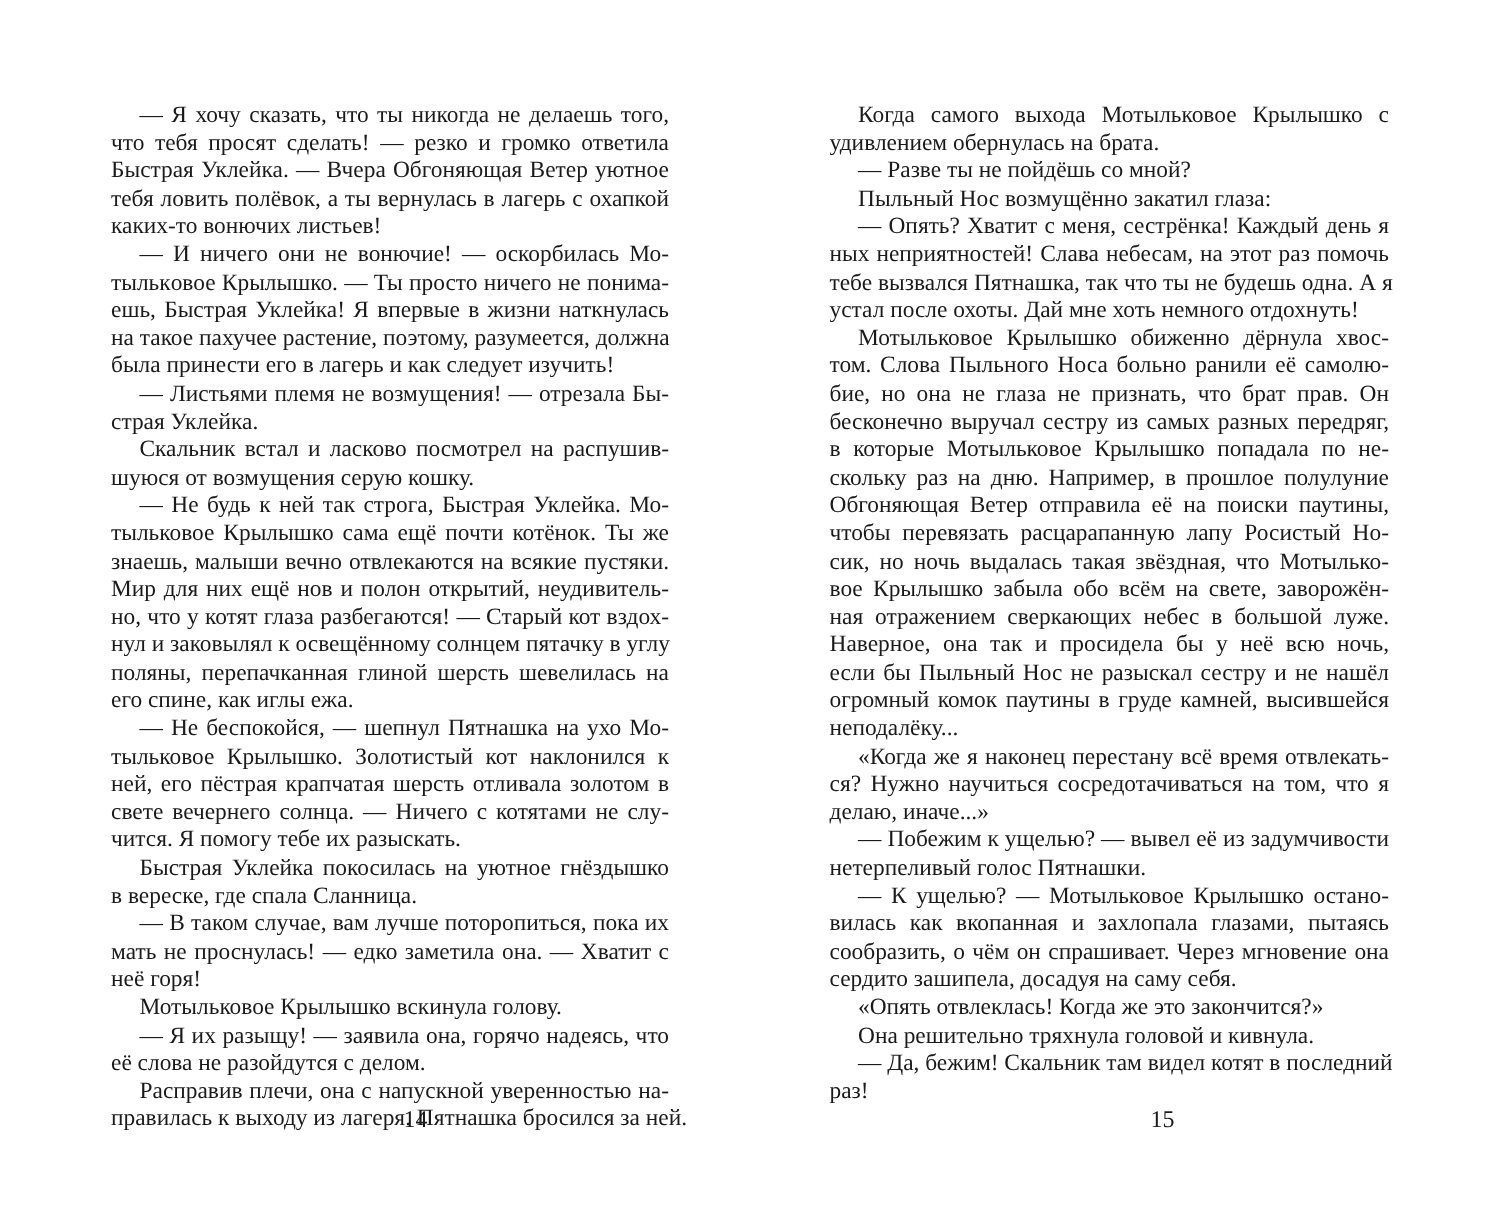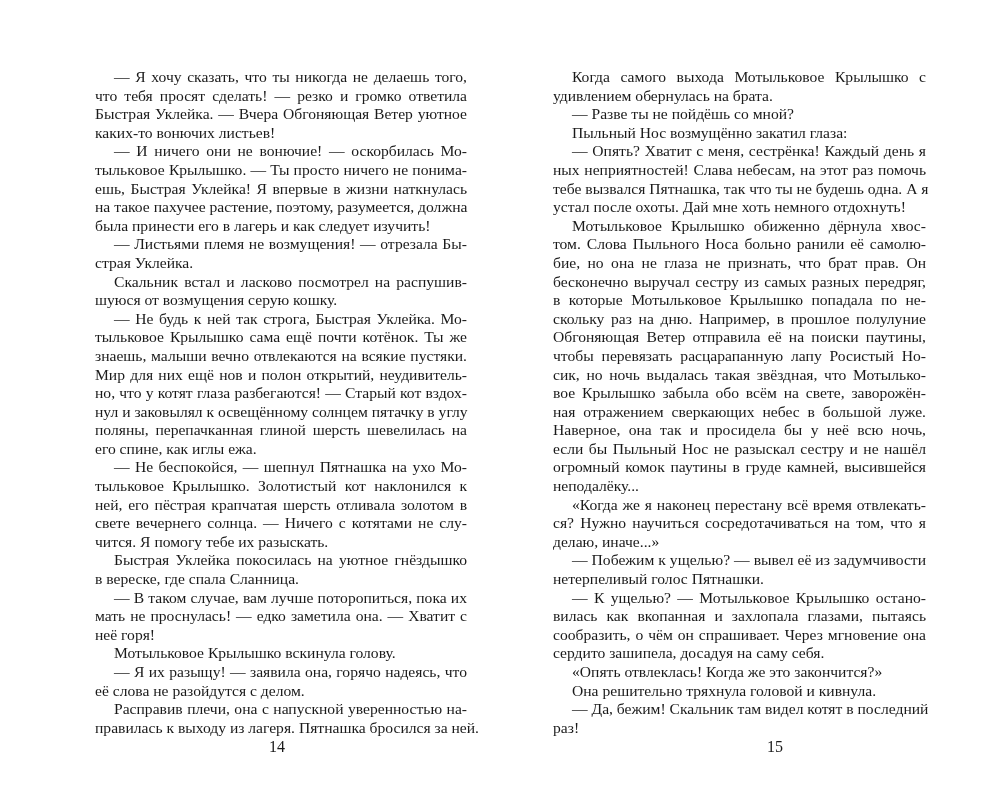--- a/index.html
+++ b/index.html
@@ -1,33 +1,34 @@
 <!DOCTYPE html>
 <html><head>
 <meta charset="utf-8">
 <style>
   html, body { margin: 0; padding: 0; background: #ffffff; }
   body { width: 1000px; height: 808px; position: relative; overflow: hidden; font-family: "Liberation Serif", "DejaVu Serif", serif; color: #1a1a1a; }
   .page { position: absolute; top: 68px; }
-  .page-left { left: 74px; width: 372px; margin-left: 21px; }
+  .page-left { left: 74px; width: 372px; }
   .page-right { left: 553px; width: 373px; }
   .line { display: block; height: 18.6px; line-height: 18.6px; font-size: 15.6px; white-space: nowrap; text-align: justify; text-align-last: justify; overflow: visible; }
   .line.last { text-align-last: left; }
   .line.indent { padding-left: 19px; }
   .page-num { position: absolute; top: 738px; font-size: 16px; width: 60px; text-align: center; }
   .page-num-left { left: 247px; text-align: center; }
   .page-num-right { left: 745px; }
 </style>
 </head>
 <body>
 
 <div class="page page-left" id="left-page">
     <span class="line indent">— Я хочу сказать, что ты никогда не делаешь того,</span>
     <span class="line">что тебя просят сделать! — резко и громко ответила</span>
     <span class="line">Быстрая Уклейка. — Вчера Обгоняющая Ветер уютное</span>
+    <span class="line">тебя ловить полёвок, а ты вернулась в лагерь с охапкой</span>
     <span class="line last">каких-то вонючих листьев!</span>
     <span class="line indent">— И ничего они не вонючие! — оскорбилась Мо-</span>
     <span class="line">тылькoвое Крылышко. — Ты просто ничего не понима-</span>
     <span class="line">ешь, Быстрая Уклейка! Я впервые в жизни наткнулась</span>
     <span class="line">на такое пахучее растение, поэтому, разумеется, должна</span>
     <span class="line last">была принести его в лагерь и как следует изучить!</span>
     <span class="line indent">— Листьями племя не возмущения! — отрезала Бы-</span>
     <span class="line last">страя Уклейка.</span>
     <span class="line indent">Скальник встал и ласково посмотрел на распушив-</span>
     <span class="line last">шуюся от возмущения серую кошку.</span>

